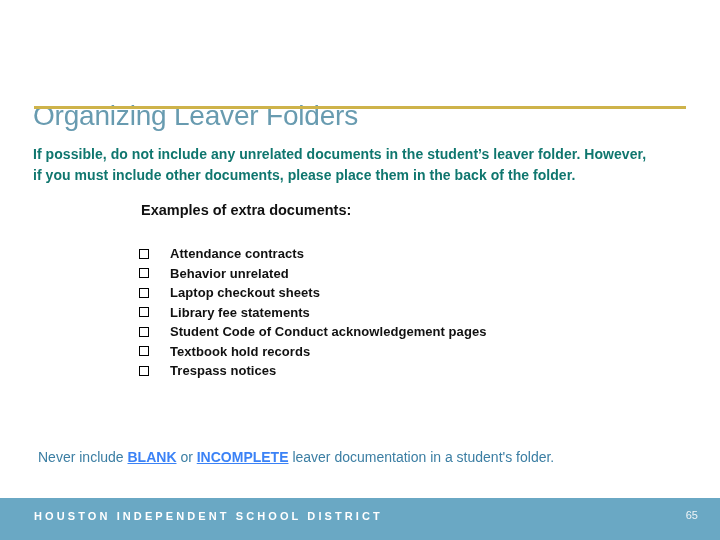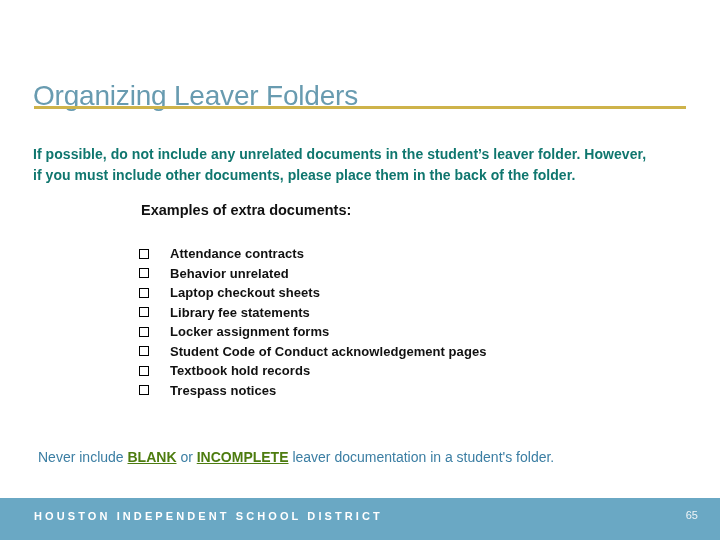--- a/index.html
+++ b/index.html
@@ -19,21 +19,21 @@
   .slide {
     position: absolute;
     inset: 0;
     background: #ffffff;
   }
 
   
   .slide-title {
     position: absolute;
     left: 33px;
-    top: 60px;
+    top: 80px;
     font-size: 28px;
     line-height: 34px;
     font-weight: normal;
     color: #689bb0;
     letter-spacing: -0.2px;
     white-space: nowrap;
   }
 
   .title-rule {
     position: absolute;
@@ -108,21 +108,21 @@
     position: absolute;
     left: 38px;
     top: 447px;
     font-size: 14px;
     line-height: 20px;
     color: #3b7ea3;
     white-space: nowrap;
   }
   .closing-note .emph {
     font-weight: bold;
-    color: #4d7c0f;
+    color: #3b82f6;
     text-decoration: underline;
   }
 
   
   .footer-bar {
     position: absolute;
     left: 0;
     right: 0;
     top: 498px;
     height: 58px;
@@ -173,24 +173,20 @@
     <li class="doc-item">
       <span class="checkbox-icon"></span>
       <span class="doc-label">Laptop checkout sheets</span>
     </li>
     <li class="doc-item">
       <span class="checkbox-icon"></span>
       <span class="doc-label">Library fee statements</span>
     </li>
     <li class="doc-item">
       <span class="checkbox-icon"></span>
-      <span class="doc-label">Locker assignment forms</span>
-    </li>
-    <li class="doc-item">
-      <span class="checkbox-icon"></span>
       <span class="doc-label">Student Code of Conduct acknowledgement pages</span>
     </li>
     <li class="doc-item">
       <span class="checkbox-icon"></span>
       <span class="doc-label">Textbook hold records</span>
     </li>
     <li class="doc-item">
       <span class="checkbox-icon"></span>
       <span class="doc-label">Trespass notices</span>
     </li>

